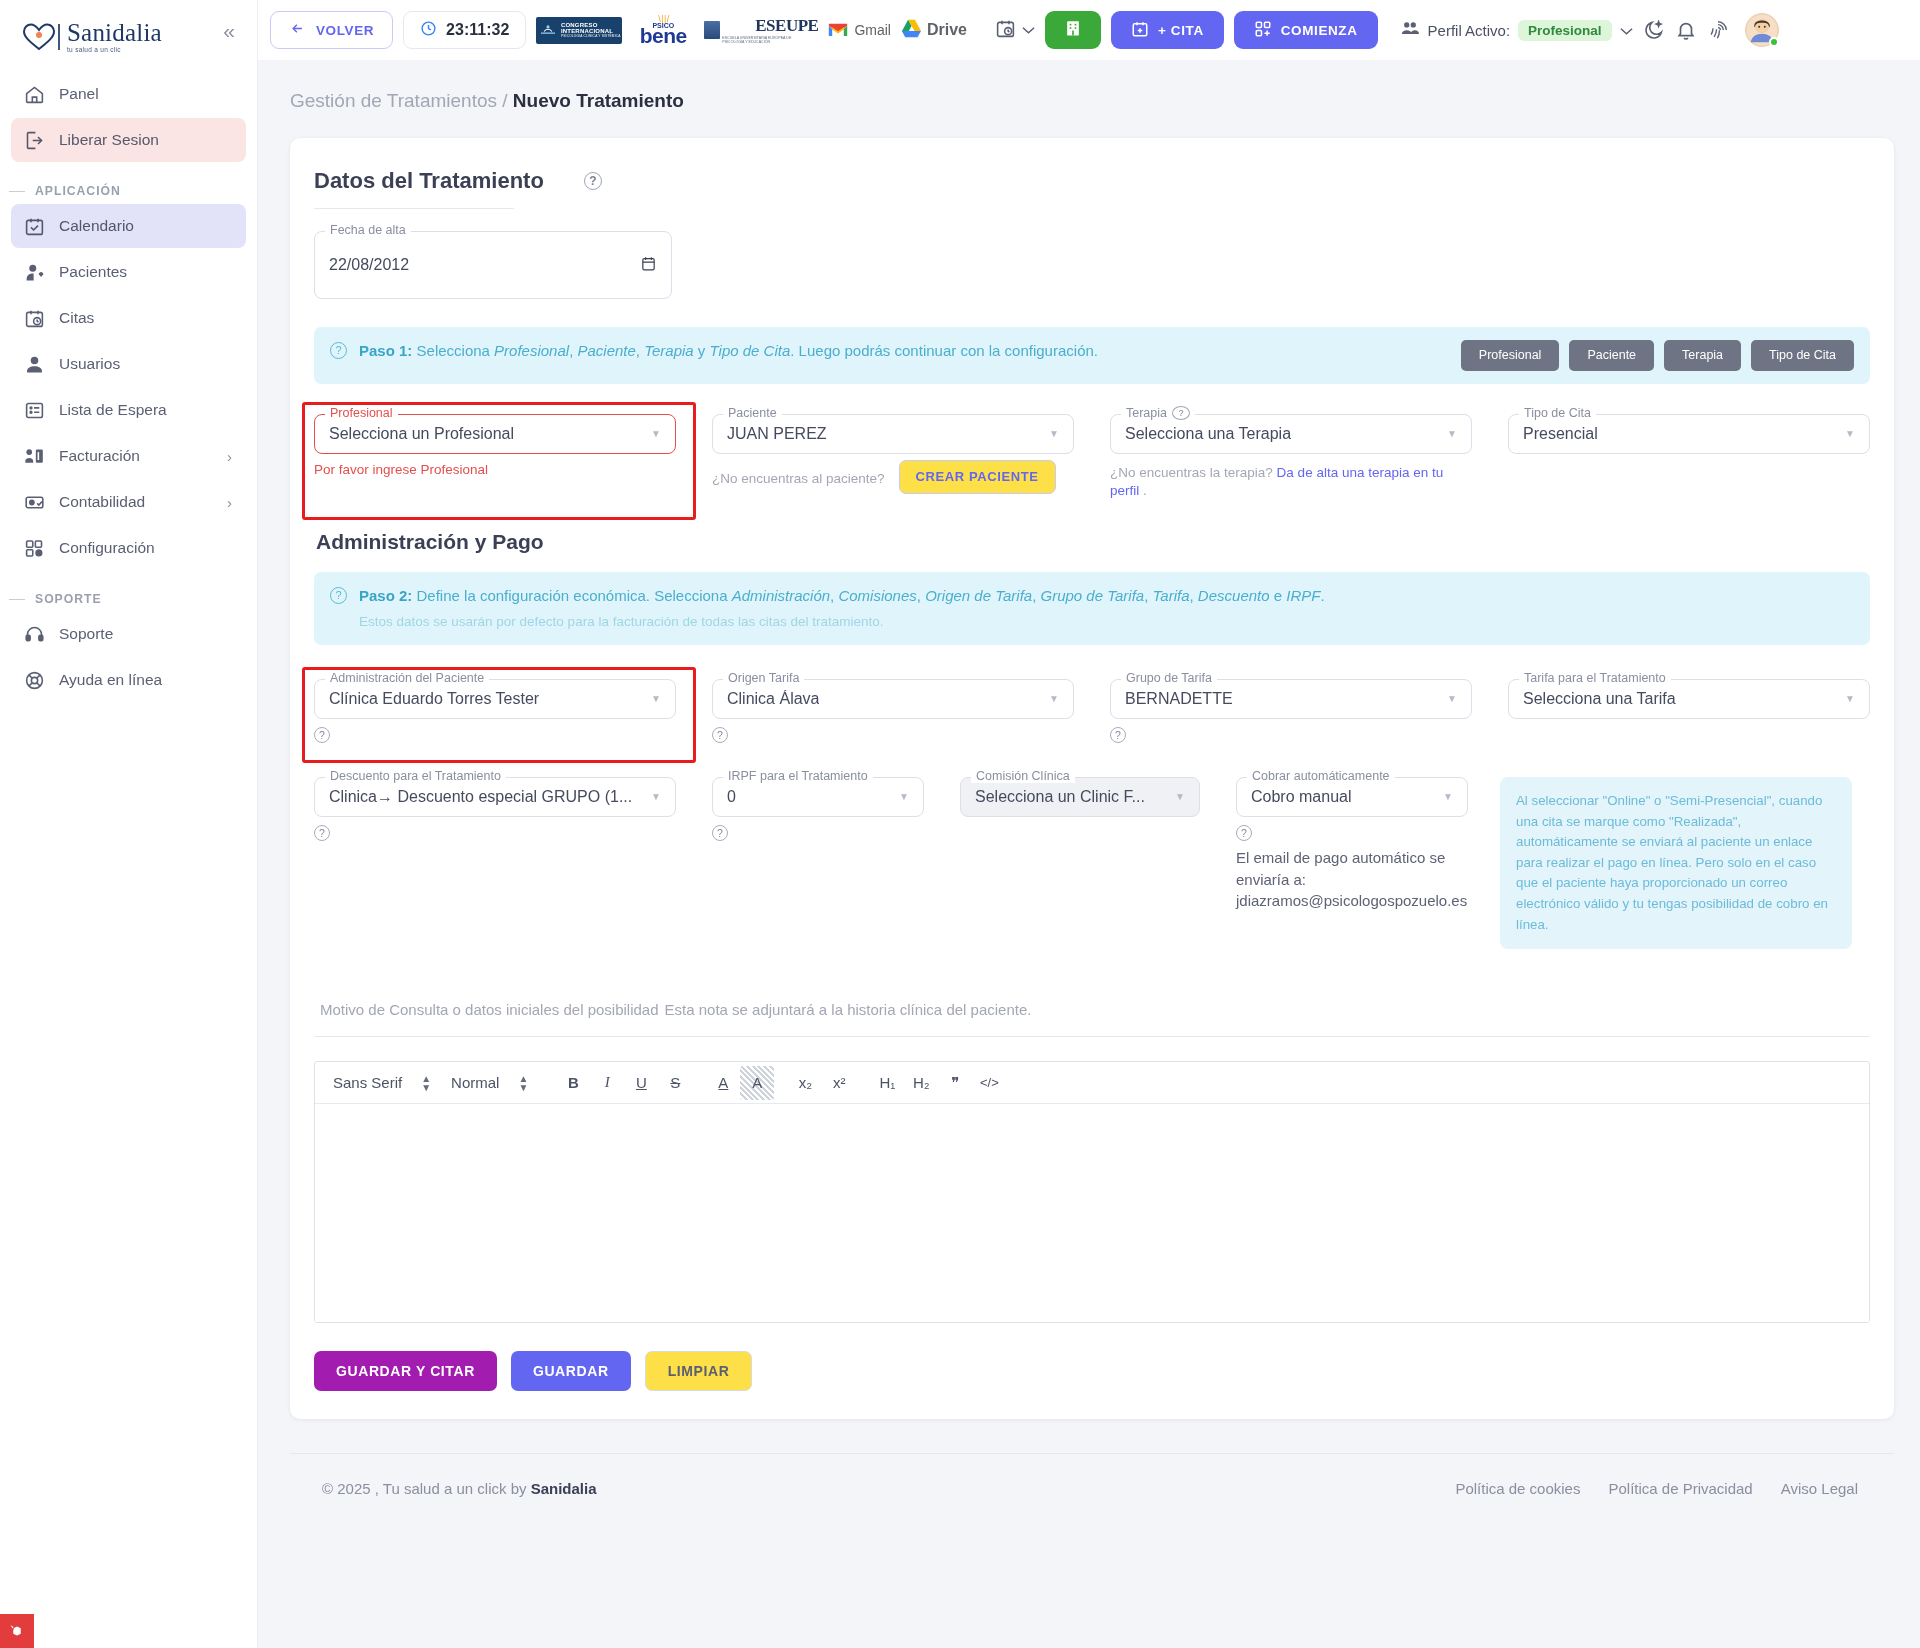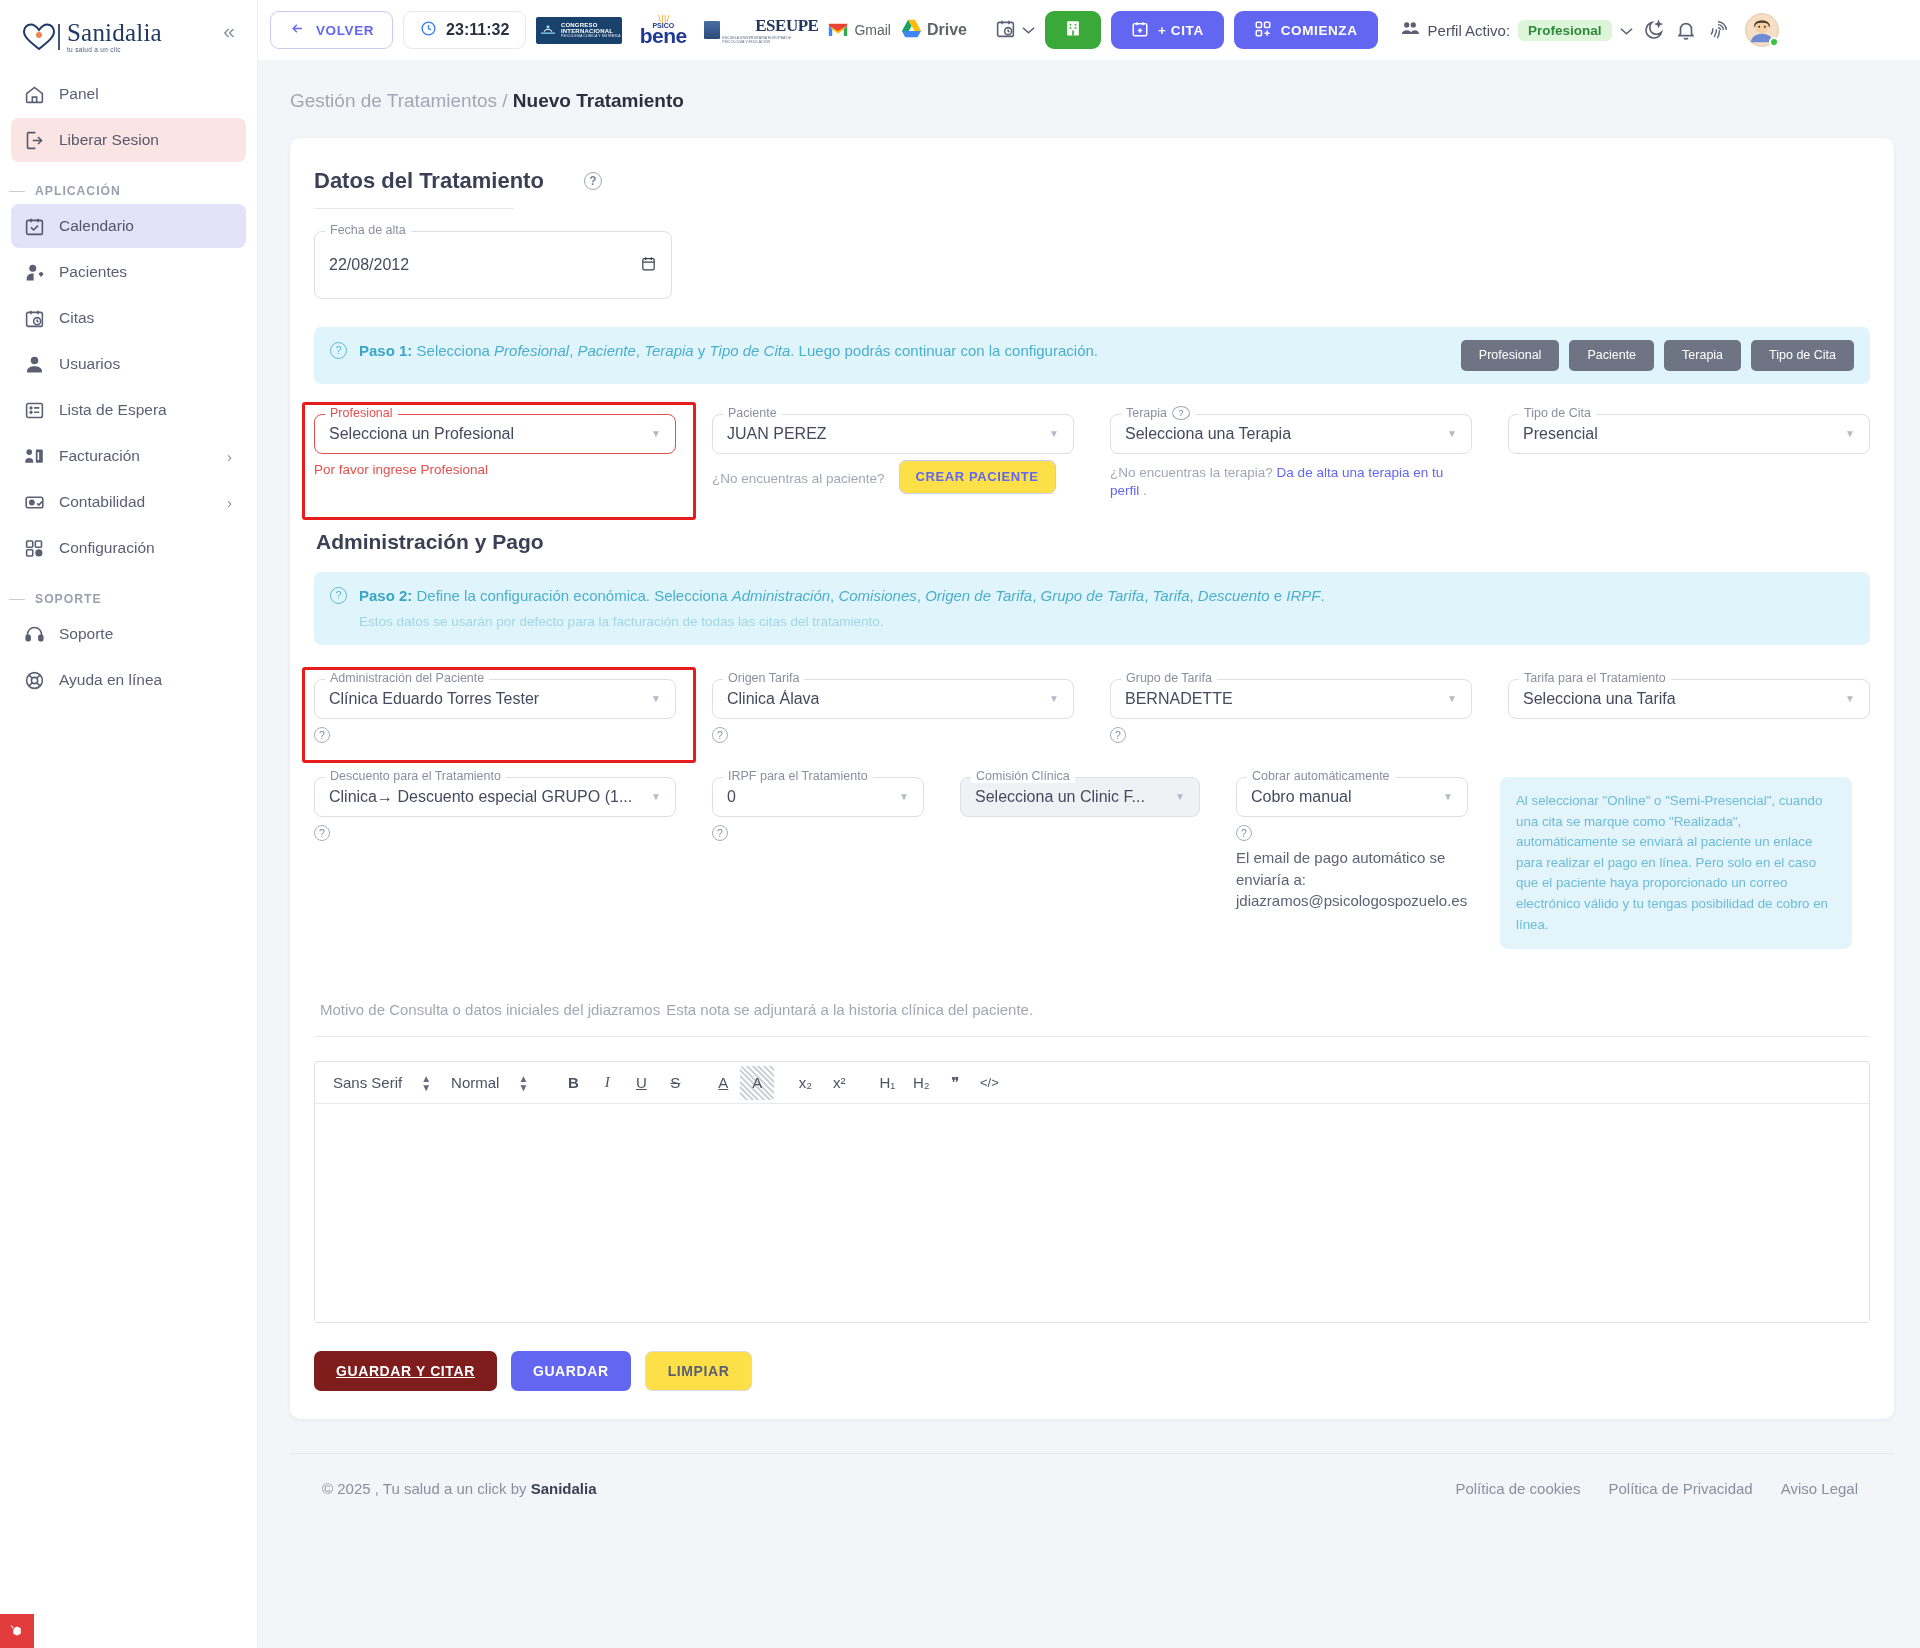--- a/index.html
+++ b/index.html
@@ -209,21 +209,21 @@
   .editor-toolbar {
     display:flex; align-items:center; gap:0; height:42px; padding: 0 12px;
     border-bottom:1px solid #e8eaf0; color:#5a6070; font-size:15px;
   }
   .tb-sel { display:flex; align-items:center; gap:19px; padding: 0 14px 0 6px; cursor:pointer; color:#4c5364; }
   .tb-sel .ar { font-size:10px; color:#666c7d; line-height:.9; display:flex; flex-direction:column; }
   .tb-btn { width:34px; height:34px; display:flex; align-items:center; justify-content:center; cursor:pointer; color:#4c5364; }
   .editor-body { height: 218px; background:#fff; }
 
   .btnrow { display:flex; gap: 14px; margin-top: 28px; }
-  .b1 { background:#7f1d1d; color:#fff;text-decoration:underline; }
+  .b1 { background:#a21caf; color:#fff; }
   .b2 { background:#6366f1; color:#fff; }
   .b3 { background:#fde047; color:#5a5f73; border:1px solid #d8dbe4; }
   .bt { height:40px; padding: 0 22px; border-radius:7px; font-size:14px; font-weight:700;
         letter-spacing:.6px; display:flex; align-items:center; cursor:pointer; }
 
   .footer {
     display:flex; align-items:center; justify-content:space-between;
     padding: 26px 36px 0 32px; font-size: 15px; color:#8a8fa0;
     border-top:1px solid #e6e8ef; margin: 34px 32px 10px 32px;
   }
@@ -743,21 +743,21 @@
           </div>
           <div class="qmark-sm">?</div>
           <div style="font-size:15px;color:#5d6274;line-height:1.45;margin-top:6px;width:245px;">El email de pago automático se enviaría a: jdiazramos@psicologospozuelo.es</div>
         </div>
 
         <div class="notebox" style="width:352px;">Al seleccionar "Online" o "Semi-Presencial", cuando una cita se marque como "Realizada", automáticamente se enviará al paciente un enlace para realizar el pago en línea. Pero solo en el caso que el paciente haya proporcionado un correo electrónico válido y tu tengas posibilidad de cobro en línea.</div>
       </div>
 
       <div style="margin-top:48px;">
         <div class="editor-title">
-          <span>Motivo de Consulta o datos iniciales del jdiazramos</span><span>Esta nota se adjuntará a la historia clínica del paciente.</span>
+          <span>Motivo de Consulta o datos iniciales del posibilidad</span><span>Esta nota se adjuntará a la historia clínica del paciente.</span>
         </div>
         <div class="editor-hr"></div>
 
         <div class="editor-wrap">
           <div class="editor-toolbar">
             <div class="tb-sel">
               <span>Sans Serif</span>
               <span class="ar">▲<br>▼</span>
             </div>
             <div class="tb-sel">

